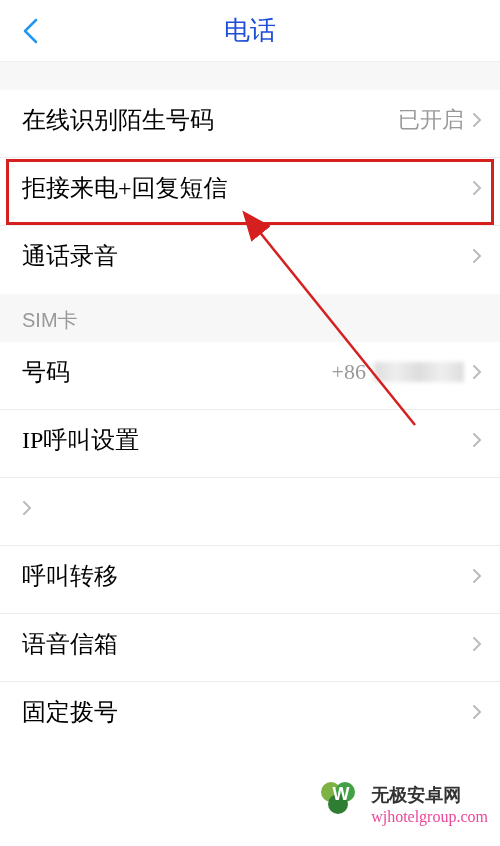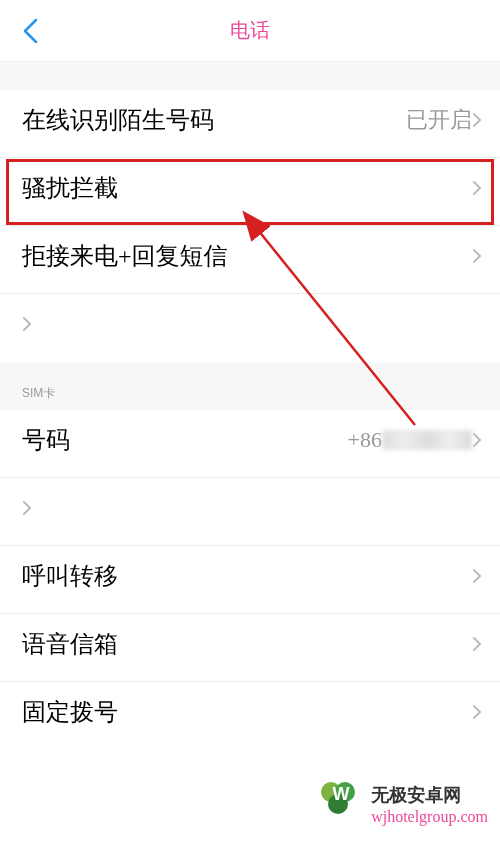--- a/index.html
+++ b/index.html
@@ -33,22 +33,22 @@
       display: flex;
       align-items: center;
       justify-content: center;
       cursor: pointer;
     }
     .back-btn svg {
       width: 16px;
       height: 26px;
     }
     .title {
-      font-size: 20px;
-      color: #ec4899;
+      font-size: 26px;
+      color: #1d4ed8;
       font-weight: normal;
     }
     .spacer {
       height: 28px;
       background: #f7f7f7;
     }
     .settings-list {
       background: #fff;
     }
     .setting-item {
@@ -65,41 +65,42 @@
     .setting-item.last {
       border-bottom: none;
     }
     .setting-label {
       font-size: 24px;
       color: #000;
     }
     .setting-right {
       display: flex;
       align-items: center;
+      gap: 8px;
     }
     .setting-value {
       font-size: 22px;
       color: #999;
     }
     .chevron {
       width: 10px;
       height: 16px;
       flex-shrink: 0;
     }
     .chevron svg {
       display: block;
     }
     .section-header {
       height: 48px;
       padding: 0 22px;
       display: flex;
       align-items: flex-end;
       padding-bottom: 8px;
       background: #f7f7f7;
-      font-size: 12px;
+      font-size: 20px;
       color: #999;
       font-family: Arial, sans-serif;
     }
     .highlight-box {
       position: absolute;
       border: 3px solid #d62020;
       pointer-events: none;
       z-index: 10;
     }
     .arrow-overlay {
@@ -167,43 +168,34 @@
     <div class="setting-right">
       <span class="setting-value">已开启</span>
       <span class="chevron">
         <svg viewBox="0 0 10 16" width="10" height="16">
             <polyline points="2,2 8,8 2,14" fill="none" stroke="#bbb" stroke-width="2" stroke-linecap="round"></polyline>
           </svg>
       </span>
     </div>
   </div>
 
-  <div class="setting-item">
-    <span class="setting-label">骚扰拦截</span>
-    <div class="setting-right">
-      <span class="chevron">
-        <svg viewBox="0 0 10 16" width="10" height="16">
-            <polyline points="2,2 8,8 2,14" fill="none" stroke="#bbb" stroke-width="2" stroke-linecap="round"></polyline>
-          </svg>
-      </span>
-    </div>
-  </div>
 
   <div class="setting-item">
     <span class="setting-label">拒接来电+回复短信</span>
     <div class="setting-right">
       <span class="chevron">
         <svg viewBox="0 0 10 16" width="10" height="16">
             <polyline points="2,2 8,8 2,14" fill="none" stroke="#bbb" stroke-width="2" stroke-linecap="round"></polyline>
           </svg>
       </span>
     </div>
   </div>
 
   <div class="setting-item last">
+    <span class="setting-label">通话录音</span>
     <div class="setting-right">
       <span class="chevron">
         <svg viewBox="0 0 10 16" width="10" height="16">
             <polyline points="2,2 8,8 2,14" fill="none" stroke="#bbb" stroke-width="2" stroke-linecap="round"></polyline>
           </svg>
       </span>
     </div>
   </div>
 
   <div class="section-header">SIM卡</div>
@@ -214,20 +206,30 @@
       <span class="setting-value">+86</span>
       <span class="pixelated"></span>
       <span class="chevron">
         <svg viewBox="0 0 10 16" width="10" height="16">
             <polyline points="2,2 8,8 2,14" fill="none" stroke="#bbb" stroke-width="2" stroke-linecap="round"></polyline>
           </svg>
       </span>
     </div>
   </div>
 
+  <div class="setting-item">
+    <span class="setting-label">IP呼叫设置</span>
+    <div class="setting-right">
+      <span class="chevron">
+        <svg viewBox="0 0 10 16" width="10" height="16">
+            <polyline points="2,2 8,8 2,14" fill="none" stroke="#bbb" stroke-width="2" stroke-linecap="round"></polyline>
+          </svg>
+      </span>
+    </div>
+  </div>
 
   <div class="setting-item">
     <div class="setting-right">
       <span class="chevron">
         <svg viewBox="0 0 10 16" width="10" height="16">
             <polyline points="2,2 8,8 2,14" fill="none" stroke="#bbb" stroke-width="2" stroke-linecap="round"></polyline>
           </svg>
       </span>
     </div>
   </div>

